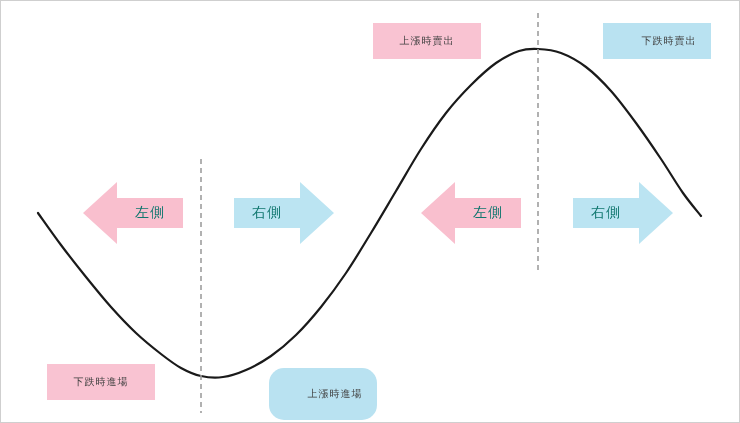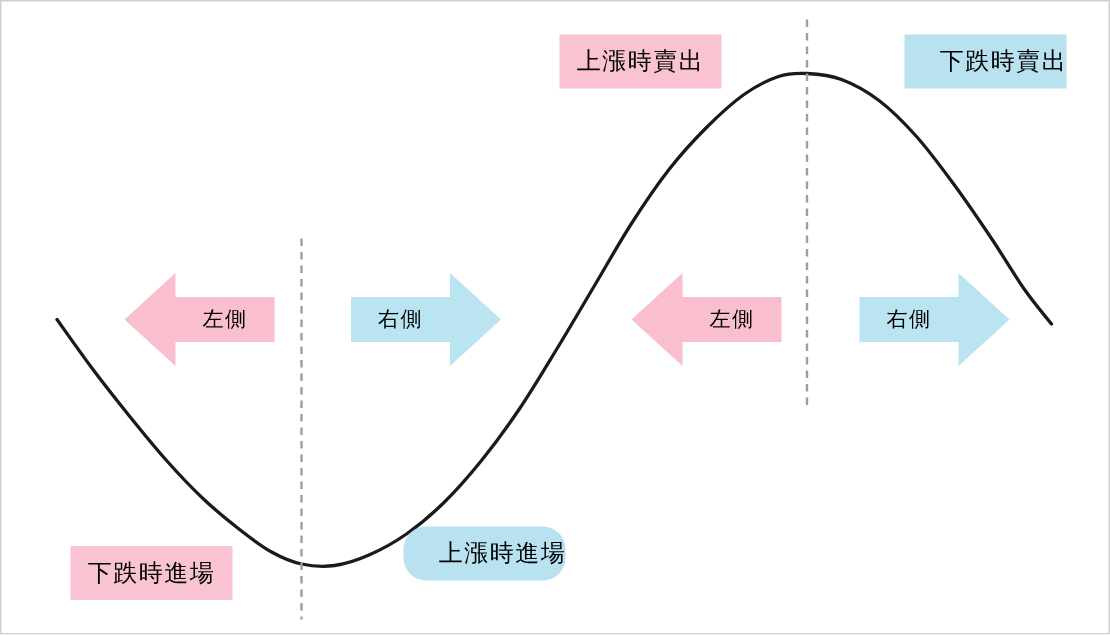--- a/index.html
+++ b/index.html
@@ -28,33 +28,33 @@
     position: absolute;
     left: 0;
     top: 0;
     overflow: visible;
   }
   .arrow-label {
     position: absolute;
     display: flex;
     align-items: center;
     justify-content: center;
-    color: #000000;
+    color: #0f766e;
     font-size: 14px;
     letter-spacing: 1px;
     white-space: nowrap;
     font-family: "DejaVu Sans", "Liberation Sans", sans-serif;
   }
   .callout {
     position: absolute;
     display: flex;
     align-items: center;
     justify-content: center;
-    color: #000000;
-    font-size: 16px;
+    color: #404040;
+    font-size: 10px;
     letter-spacing: 1px;
     white-space: nowrap;
     box-sizing: border-box;
     font-family: "DejaVu Sans", "Liberation Sans", sans-serif;
   }
   .callout-pink { background: #f9c3d2; }
   .callout-blue { background: #b9e2f1; padding-left: 24px; }
 </style>
 </head>
 <body>
@@ -84,16 +84,16 @@
       <div class="arrow-label" style="left: 454px; top: 181px; width: 66px; height: 62px;">左側</div>
       <svg class="arrow-svg" width="100" height="62" viewBox="0 0 100 62" style="left: 572px; top: 181px;">
         <polygon points="100,31 66,0 66,16 0,16 0,46 66,46 66,62" fill="#bbe4f2"></polygon>
       </svg>
       <div class="arrow-label" style="left: 572px; top: 181px; width: 66px; height: 62px;">右側</div>
     </div>
   <div id="callout-layer">
       <div class="callout callout-pink" style="left: 372px; top: 22px; width: 108px; height: 36px; background: rgb(249, 195, 210);">上漲時賣出</div>
       <div class="callout callout-blue" style="left: 602px; top: 22px; width: 108px; height: 36px; background: rgb(185, 226, 241);">下跌時賣出</div>
       <div class="callout callout-pink" style="left: 30px; top: 363px; width: 108px; height: 36px; background: rgb(249, 195, 210); margin-left: 16px;">下跌時進場</div>
-      <div class="callout callout-blue" style="left: 268px; top: 350px; width: 108px; height: 36px; background: rgb(185, 226, 241); border-radius: 15px;">上漲時進場</div>
+      <div class="callout callout-blue" style="left: 268px; top: 367px; width: 108px; height: 52px; background: rgb(185, 226, 241); border-radius: 15px;">上漲時進場</div>
     </div>
 
 </div>
 
 </body></html>

